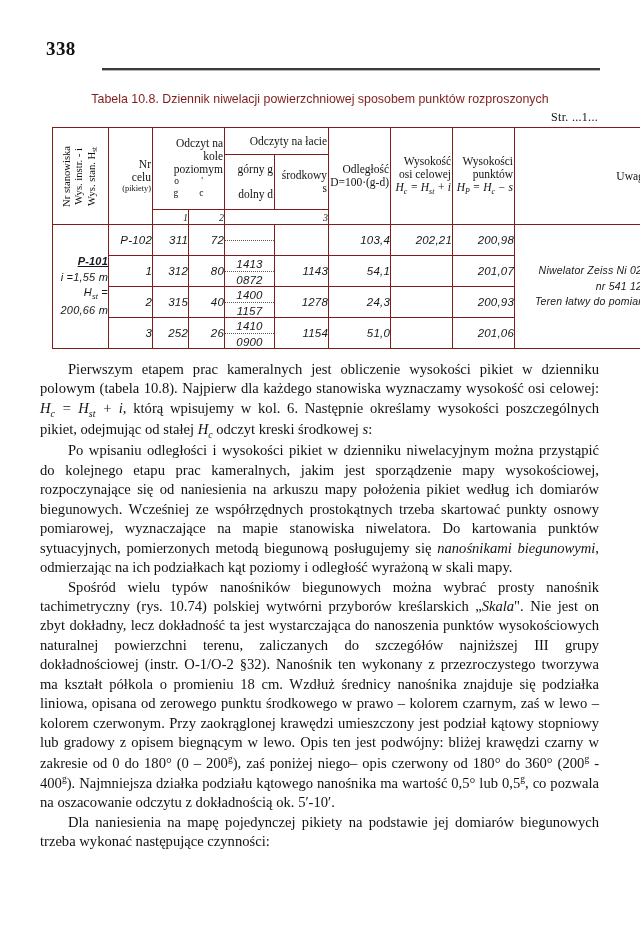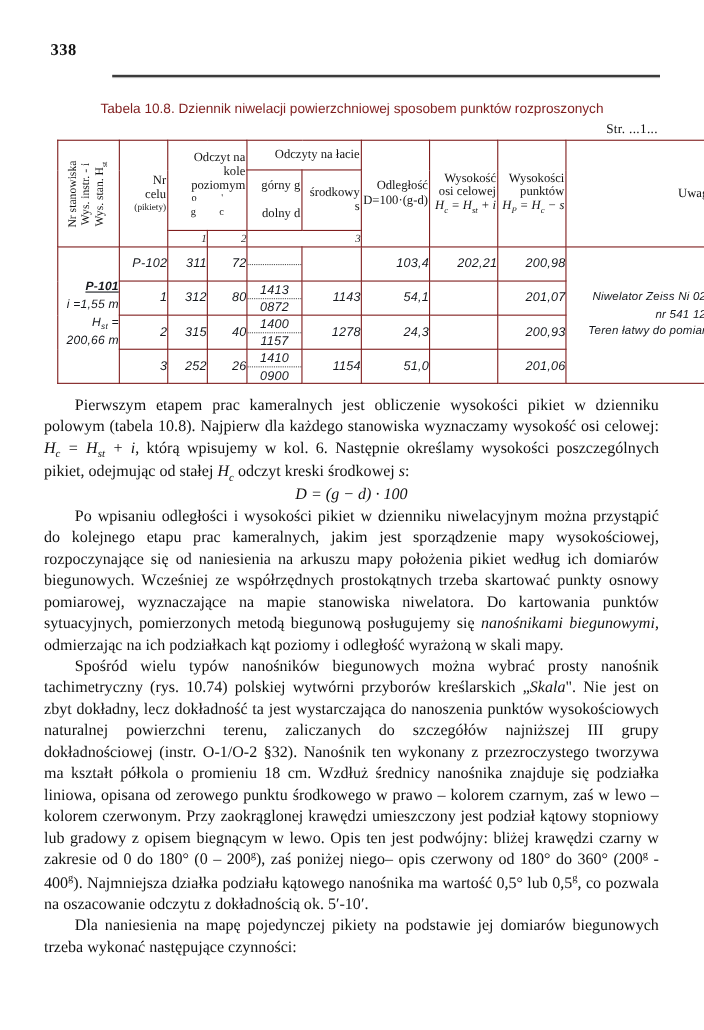--- a/index.html
+++ b/index.html
@@ -21,21 +21,21 @@
     position: absolute;
     left: 40px;
     top: 38px;
     width: 560px;
     height: 32px;
   }
   .folio {
     position: absolute;
     left: 6px;
     top: 0px;
-    font-size: 15px;
+    font-size: 19px;
     font-weight: bold;
     letter-spacing: 0.4px;
   }
   .head-title {
     position: absolute;
     left: 90px;
     top: 4px;
     width: 468px;
     text-align: center;
     font-style: italic;
@@ -372,21 +372,20 @@
   </tr>
 </tbody>
   </table>
 
 <div class="body-block" style="top:360px;">
 
   <p class="indent"><span>Pierwszym etapem prac kameralnych jest obliczenie wysokości pikiet w dzienniku polowym (tabela 10.8). Najpierw dla każdego stanowiska wyznaczamy wysokość osi celowej: </span><em><span>H</span><sub>c</sub><span> = H</span><sub>st</sub><span> + i</span></em><span>, którą wpisujemy w kol. 6. Następnie określamy wysokości poszczególnych pikiet, odejmując od stałej </span><em><span>H</span><sub>c</sub></em><span> odczyt kreski środkowej </span><em>s</em><span>:</span></p>
 
 
 
-  <p class="formula"><em>D = (g − d) · 100</em></p>
 
   <p class="indent"><span>Po wpisaniu odległości i wysokości pikiet w dzienniku niwelacyjnym można przystąpić do kolejnego etapu prac kameralnych, jakim jest sporządzenie mapy wysokościowej, rozpoczynające się od naniesienia na arkuszu mapy położenia pikiet według ich domiarów biegunowych. Wcześniej ze współrzędnych prostokątnych trzeba skartować punkty osnowy pomiarowej, wyznaczające na mapie stanowiska niwelatora. Do kartowania punktów sytuacyjnych, pomierzonych metodą biegunową posługujemy się </span><em>nanośnikami biegunowymi</em><span>, odmierzając na ich podziałkach kąt poziomy i odległość wyrażoną w skali mapy.</span></p>
 
   <p class="indent"><span>Spośród wielu typów nanośników biegunowych można wybrać prosty nanośnik tachimetryczny (rys. 10.74) polskiej wytwórni przyborów kreślarskich „</span><em>Skala</em><span>". Nie jest on zbyt dokładny, lecz dokładność ta jest wystarczająca do nanoszenia punktów wysokościowych naturalnej powierzchni terenu, zaliczanych do szczegółów najniższej III grupy dokładnościowej (instr. O-1/O-2 §32). Nanośnik ten wykonany z przezroczystego tworzywa ma kształt półkola o promieniu 18 cm. Wzdłuż średnicy nanośnika znajduje się podziałka liniowa, opisana od zerowego punktu środkowego w prawo – kolorem czarnym, zaś w lewo – kolorem czerwonym. Przy zaokrąglonej krawędzi umieszczony jest podział kątowy stopniowy lub gradowy z opisem biegnącym w lewo. Opis ten jest podwójny: bliżej krawędzi  czarny w zakresie od 0 do 180° (0 – 200</span><sup>g</sup><span>), zaś poniżej niego– opis czerwony od 180° do 360° (200</span><sup>g</sup><span> - 400</span><sup>g</sup><span>). Najmniejsza działka podziału kątowego nanośnika ma wartość 0,5° lub 0,5</span><sup>g</sup><span>, co pozwala na oszacowanie odczytu z dokładnością ok. 5′-10′.</span></p>
 
   <p class="indent">Dla naniesienia na mapę pojedynczej pikiety na podstawie jej domiarów biegunowych trzeba wykonać następujące czynności:</p>
 
 </div>
 
 </body></html>

